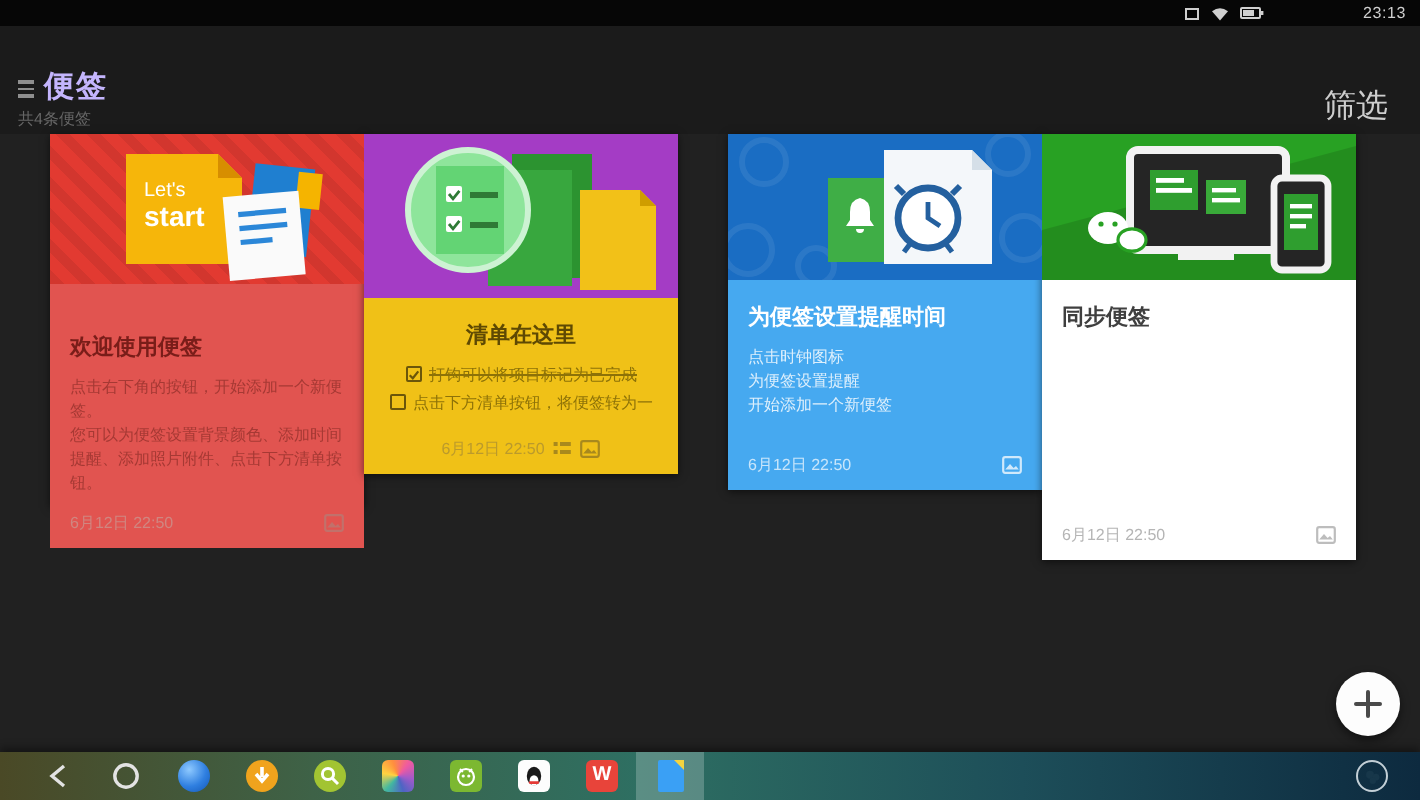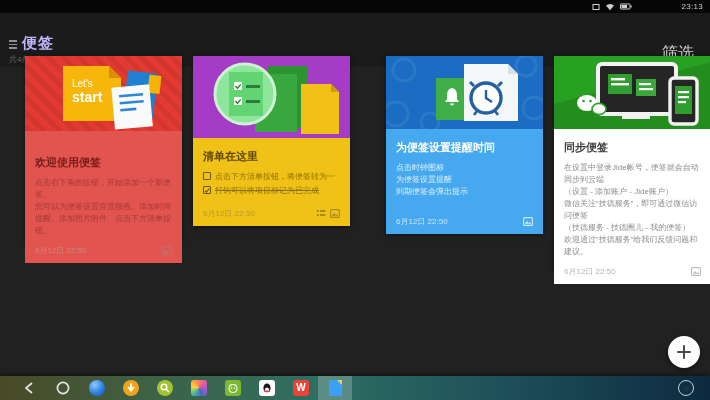--- a/index.html
+++ b/index.html
@@ -15,21 +15,21 @@
 
   
   .app-header { position:absolute; top:13px; left:0; right:0; height:54px; background:#1b1b1b; }
   .menu-icon { position:absolute; left:9px; top:27px; width:8px; }
   .menu-icon i { display:block; height:1.5px; background:#8f8f8f; margin-bottom:2px; }
   .hdr-title { position:absolute; left:22px; top:21px; color:#c4b5fd; font-size:15px; font-weight:bold; letter-spacing:1px; }
   .hdr-sub { position:absolute; left:9px; top:41px; color:#666; font-size:8px; }
   .hdr-filter { position:absolute; right:16px; top:30px; color:#cdcdcd; font-size:16px; cursor:pointer; }
 
   
-  .cards { position:absolute; top:56px; left:25px; display:flex; gap:11px; align-items:flex-start; }
+  .cards { position:absolute; top:67px; left:25px; display:flex; align-items:flex-start; }
   .card { width:157px; display:flex; flex-direction:column; box-shadow:0 1px 4px rgba(0,0,0,.55); cursor:pointer; }
   .card-hero { position:relative; overflow:hidden; flex:0 0 auto; }
   .card-hero svg { display:block; }
   .card-body { flex:1; display:flex; flex-direction:column; padding:8px 10px 7px; }
   .card-title { font-size:11px; font-weight:bold; margin:3px 0 7px; }
   .card-text { font-size:8px; line-height:1.5; white-space:pre-line; }
   .card-footer { margin-top:auto; display:flex; align-items:center; gap:4px; font-size:8px; padding-top:8px; }
   .card-footer .date { margin-right:auto; }
 
   
@@ -37,21 +37,21 @@
   .card1 .card-hero { height:75px; background:#e23a31;
     background-image:repeating-linear-gradient(45deg, rgba(0,0,0,.07) 0 5px, transparent 5px 11px); }
   .card1 .card-body { background:#e15450; }
   .card1 .card-title { color:#791d19;margin-top:16px; }
   .card1 .card-text { color:#a63934; }
   .card1 .card-footer { color:#d08680; }
 
   
   .card2 { height:170px; }
   .card2 .card-hero { height:82px; background:#a43cc5; }
-  .card2 .card-body { background:#f0c117; }
+  .card2 .card-body { background:#f0c117;align-items:center; }
   .card2 .card-title { color:#5e4903; }
   .card2 .card-footer { color:#bb9a2c; }
   .check-row { display:flex; align-items:flex-start; gap:4px; margin-bottom:3px; color:#8d7208; font-size:8px; line-height:1.4; }
   .checkbox { flex:0 0 auto; width:8px; height:8px; border:1.2px solid #6b560a; border-radius:1px; margin-top:1px;
     display:flex; align-items:center; justify-content:center; }
   .check-row.done .ck-text { text-decoration:line-through; }
 
   
   .card3 { height:178px;margin-left:25px; }
   .card3 .card-hero { height:73px; background:#1a6dc3; }
@@ -181,31 +181,31 @@
           <rect x="41" y="26" width="8" height="8" rx="1" fill="#ffffff"></rect>
           <path d="M42.5 30 l2 2.4 l3.2 -4" stroke="#2f7a36" stroke-width="1.4" fill="none"></path>
           <rect x="53" y="29" width="14" height="3" fill="#2f7a36"></rect>
           <rect x="41" y="41" width="8" height="8" rx="1" fill="#ffffff"></rect>
           <path d="M42.5 45 l2 2.4 l3.2 -4" stroke="#2f7a36" stroke-width="1.4" fill="none"></path>
           <rect x="53" y="44" width="14" height="3" fill="#2f7a36"></rect>
         </svg>
       </div>
       <div class="card-body">
         <div class="card-title">清单在这里</div>
-        <div class="check-row">
-          <span class="checkbox"></span>
-          <span class="ck-text">点击下方清单按钮，将便签转为一</span>
-        </div>
         <div class="check-row done">
           <span class="checkbox">
             <svg width="7" height="7" viewBox="0 0 7 7">
                 <path d="M1 3.6 L2.8 5.4 L6 1.4" stroke="#6b560a" stroke-width="1.3" fill="none"></path>
               </svg>
           </span>
           <span class="ck-text">打钩可以将项目标记为已完成</span>
+        </div>
+        <div class="check-row">
+          <span class="checkbox"></span>
+          <span class="ck-text">点击下方清单按钮，将便签转为一</span>
         </div>
         <div class="card-footer">
           <span class="date">6月12日 22:50</span>
           <svg width="10" height="9" viewBox="0 0 10 9">
             <rect x="0.8" y="1" width="2" height="2" fill="#a8891d"></rect>
               <rect x="4" y="1" width="5.4" height="2" fill="#a8891d"></rect>
             <rect x="0.8" y="5" width="2" height="2" fill="#a8891d"></rect>
               <rect x="4" y="5" width="5.4" height="2" fill="#a8891d"></rect>
           </svg>
           <svg width="10" height="9" viewBox="0 0 10 9">
@@ -233,21 +233,21 @@
           <circle cx="100" cy="42" r="15" fill="#ffffff" stroke="#24609f" stroke-width="3.4"></circle>
           <path d="M100 34 v8 l6 4" stroke="#24609f" stroke-width="2.4" fill="none"></path>
           <path d="M88 30 l-4 -4 M112 30 l4 -4" stroke="#24609f" stroke-width="3"></path>
           <path d="M91 55 l-3 4 M109 55 l3 4" stroke="#24609f" stroke-width="2.6"></path>
         </svg>
       </div>
       <div class="card-body">
         <div class="card-title">为便签设置提醒时间</div>
         <div class="card-text">点击时钟图标
 为便签设置提醒
-到期便签会弹出提示</div>
+开始添加一个新便签</div>
         <div class="card-footer">
           <span class="date">6月12日 22:50</span>
           <svg width="10" height="9" viewBox="0 0 10 9">
             <rect x="0.6" y="0.6" width="8.8" height="7.8" rx="1" fill="none" stroke="rgba(255,255,255,0.75)" stroke-width="1.1"></rect>
             <path d="M1.6 6.8 L4 4 L5.8 6 L7 5 L8.4 6.8 Z" fill="rgba(255,255,255,0.75)"></path>
           </svg>
         </div>
       </div>
     </div>
 
@@ -272,25 +272,20 @@
             <ellipse cx="33" cy="47" rx="10" ry="8" fill="#ffffff"></ellipse>
             <ellipse cx="45" cy="53" rx="7" ry="5.6" fill="#ffffff" stroke="#28a123" stroke-width="1.6"></ellipse>
             <circle cx="29.5" cy="45" r="1.3" fill="#28a123"></circle>
               <circle cx="36.5" cy="45" r="1.3" fill="#28a123"></circle>
             <circle cx="42.5" cy="52" r="1" fill="#ffffff"></circle>
           </g>
         </svg>
       </div>
       <div class="card-body">
         <div class="card-title">同步便签</div>
-        <div class="card-text">在设置中登录Jide帐号，便签就会自动同步到云端
-（设置 - 添加账户 - Jide账户）
-微信关注“技德服务”，即可通过微信访问便签
-（技德服务 - 技德圈儿 - 我的便签）
-欢迎通过“技德服务”给我们反馈问题和建议。</div>
         <div class="card-footer">
           <span class="date">6月12日 22:50</span>
           <svg width="10" height="9" viewBox="0 0 10 9">
             <rect x="0.6" y="0.6" width="8.8" height="7.8" rx="1" fill="none" stroke="#bdbdbd" stroke-width="1.1"></rect>
             <path d="M1.6 6.8 L4 4 L5.8 6 L7 5 L8.4 6.8 Z" fill="#bdbdbd"></path>
           </svg>
         </div>
       </div>
     </div>
   </div>

